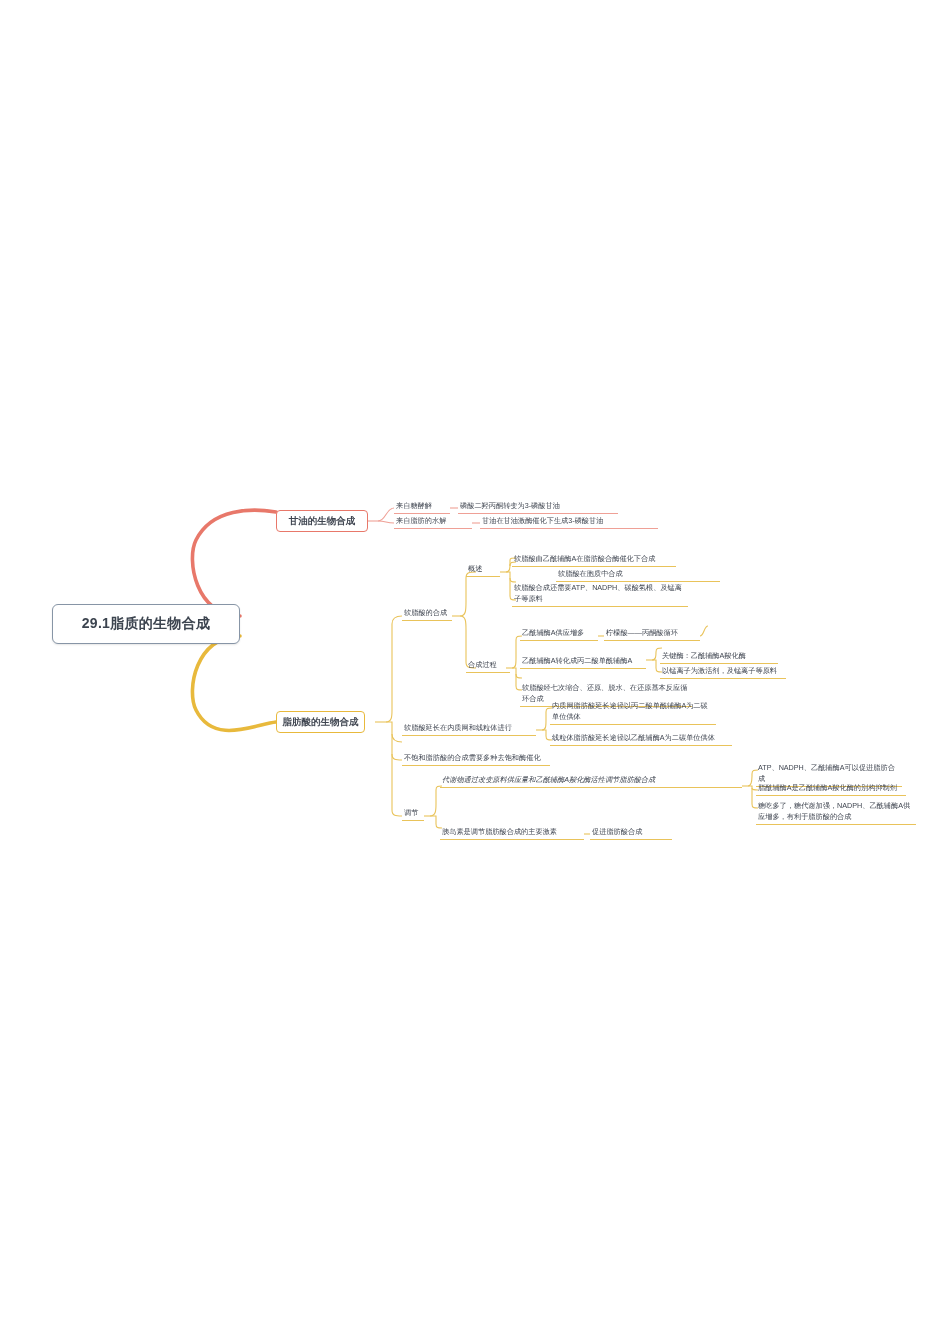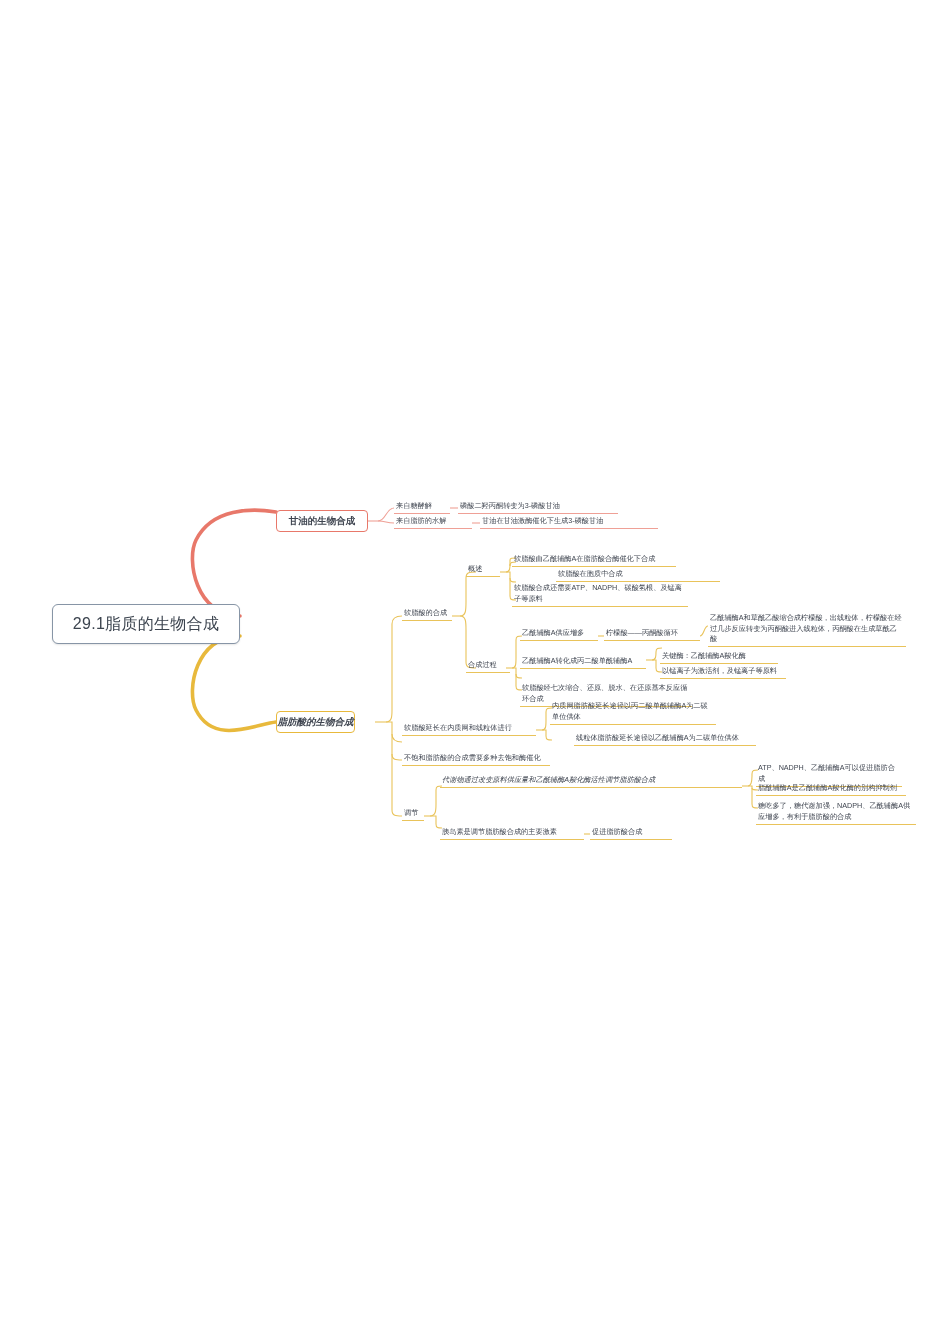--- a/index.html
+++ b/index.html
@@ -14,21 +14,21 @@
   
   .root-node{
     position:absolute;
     left:52px;top:604px;
     width:188px;height:40px;
     box-sizing:border-box;
     border:1.6px solid #8795a6;
     border-radius:6px;
     background:#ffffff;
     display:flex;align-items:center;justify-content:center;
-    font-size:16px;font-weight:normal;color:#3c444f;
+    font-size:14px;font-weight:bold;color:#3c444f;
     letter-spacing:.3px;
     box-shadow:0 1px 2px rgba(0,0,0,.10);
   }
 
   
   .l1{
     position:absolute;box-sizing:border-box;
     border-width:1.1px;border-style:solid;border-radius:4px;
     background:#fff;
     display:flex;align-items:center;justify-content:center;
@@ -122,45 +122,44 @@
   <div class="root-node">29.1脂质的生物合成</div>
 
   <div class="l1 red" style="left:276px;top:510px;width:92px;height:22px;">甘油的生物合成</div>
 
   <div class="txt ul-red" style="left:394px;top:500px;width:56px;">来自糖酵解</div>
   <div class="txt ul-red" style="left:458px;top:500px;width:160px;">磷酸二羟丙酮转变为3-磷酸甘油</div>
 
   <div class="txt ul-red" style="left:394px;top:515px;width:78px;">来自脂肪的水解</div>
   <div class="txt ul-red" style="left:480px;top:515px;width:178px;">甘油在甘油激酶催化下生成3-磷酸甘油</div>
 
-  <div class="l1 amber" style="left:276px;top:711px;width:79px;height:22px;font-style:italic;">脂肪酸的生物合成</div>
+  <div class="l1 amber" style="left:276px;top:711px;width:89px;height:22px;">脂肪酸的生物合成</div>
 
   <div class="txt ul-amber" style="left:402px;top:607px;width:50px;">软脂酸的合成</div>
 
   <div class="txt ul-amber" style="left:466px;top:563px;width:34px;">概述</div>
 
   <div class="txt ul-amber" style="left:512px;top:553px;width:164px;">软脂酸由乙酰辅酶A在脂肪酸合酶催化下合成</div>
   <div class="txt ul-amber" style="left:512px;top:568px;width:164px;margin-left:44px;">软脂酸在胞质中合成</div>
   <div class="txt ul-amber" style="left:512px;top:582px;width:176px;">软脂酸合成还需要ATP、NADPH、碳酸氢根、及锰离子等原料</div>
 
   <div class="txt ul-amber" style="left:466px;top:659px;width:44px;">合成过程</div>
 
   <div class="txt ul-amber" style="left:520px;top:627px;width:78px;">乙酰辅酶A供应增多</div>
   <div class="txt ul-amber" style="left:604px;top:627px;width:96px;">柠檬酸——丙酮酸循环</div>
-  <div class="txt ul-amber" style="left:708px;top:612px;width:198px;">乙酰辅酶A和草酰乙酸缩合成柠檬酸，出线粒体，柠檬酸在经过几步反应转变为丙酮酸进入线粒体，丙酮酸在生成草酰乙酸</div>
 
   <div class="txt ul-amber" style="left:520px;top:655px;width:126px;">乙酰辅酶A转化成丙二酸单酰辅酶A</div>
   <div class="txt ul-amber" style="left:660px;top:650px;width:118px;">关键酶：乙酰辅酶A羧化酶</div>
   <div class="txt ul-amber" style="left:660px;top:665px;width:126px;">以锰离子为激活剂，及锰离子等原料</div>
 
   <div class="txt ul-amber" style="left:520px;top:682px;width:172px;">软脂酸经七次缩合、还原、脱水、在还原基本反应循环合成</div>
 
   <div class="txt ul-amber" style="left:402px;top:722px;width:134px;">软脂酸延长在内质网和线粒体进行</div>
   <div class="txt ul-amber" style="left:550px;top:700px;width:166px;">内质网脂肪酸延长途径以丙二酸单酰辅酶A为二碳单位供体</div>
-  <div class="txt ul-amber" style="left:550px;top:732px;width:182px;margin-left:24px;">线粒体脂肪酸延长途径以乙酰辅酶A为二碳单位供体</div>
+  <div class="txt ul-amber" style="left:550px;top:732px;width:182px;">线粒体脂肪酸延长途径以乙酰辅酶A为二碳单位供体</div>
 
   <div class="txt ul-amber" style="left:402px;top:752px;width:148px;">不饱和脂肪酸的合成需要多种去饱和酶催化</div>
 
   <div class="txt ul-amber" style="left:402px;top:807px;width:22px;">调节</div>
 
   <div class="txt ul-amber" style="left:440px;top:774px;width:302px;font-style:italic;">代谢物通过改变原料供应量和乙酰辅酶A羧化酶活性调节脂肪酸合成</div>
   <div class="txt ul-amber" style="left:756px;top:762px;width:146px;">ATP、NADPH、乙酰辅酶A可以促进脂肪合成</div>
   <div class="txt ul-amber" style="left:756px;top:782px;width:150px;">脂酰辅酶A是乙酰辅酶A羧化酶的别构抑制剂</div>
   <div class="txt ul-amber" style="left:756px;top:800px;width:160px;">糖吃多了，糖代谢加强，NADPH、乙酰辅酶A供应增多，有利于脂肪酸的合成</div>
 

